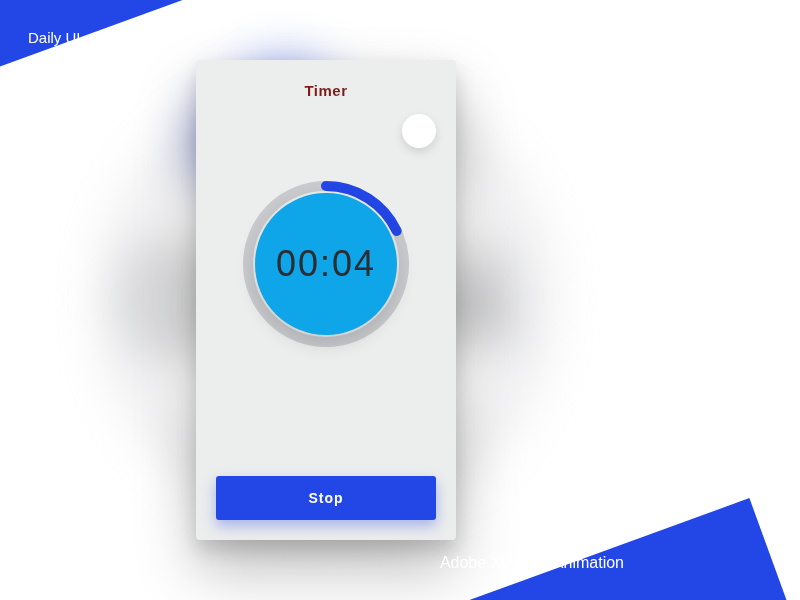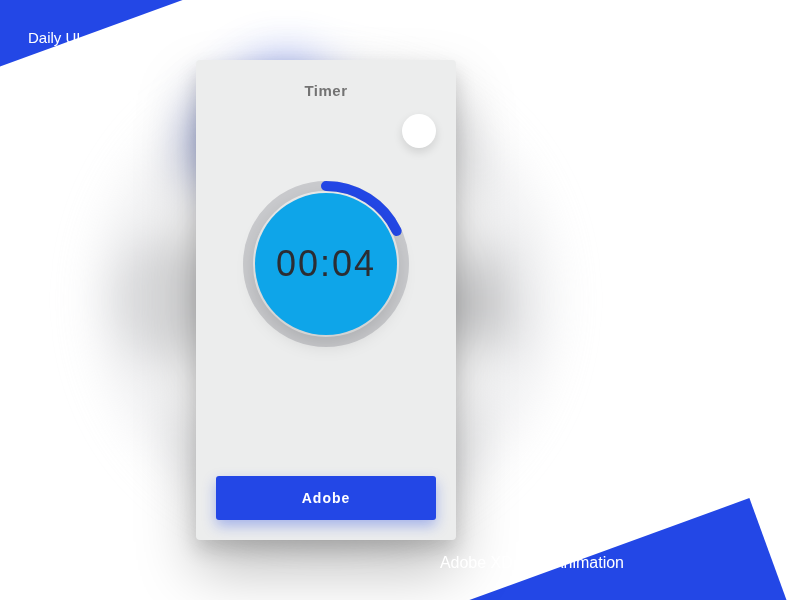--- a/index.html
+++ b/index.html
@@ -113,21 +113,21 @@
       box-shadow: 0 30px 60px rgba(0,0,0,0.25), 0 10px 20px rgba(0,0,0,0.15);
       padding: 22px 20px 20px 20px;
       display: flex;
       flex-direction: column;
       align-items: center;
     }
 
     .phone-title {
       font-size: 15px;
       font-weight: 700;
-      color: #737373;
+      color: #7f1d1d;
       letter-spacing: 0.5px;
     }
 
     .menu-dot {
       position: absolute;
       top: 54px;
       right: 20px;
       width: 34px;
       height: 34px;
       border-radius: 50%;
@@ -220,21 +220,21 @@
         <circle class="ring-prog" id="ring-prog" cx="85" cy="85" r="78" stroke-dasharray="490.09" stroke-dashoffset="401.87"></circle>
       </svg>
       <div class="timer-face">
         <div class="timer-time">00:04</div>
       </div>
     </div>
 
     <div class="spacer"></div>
 
     <button class="stop-btn">
-      <span>Adobe</span>
+      <span>Stop</span>
     </button>
   </div>
 
   <div class="ftr">
     <div class="theme-label">theme:</div>
     <div class="theme-value">Adobe XD Auto Animation</div>
   </div>
 
 </div>
 

